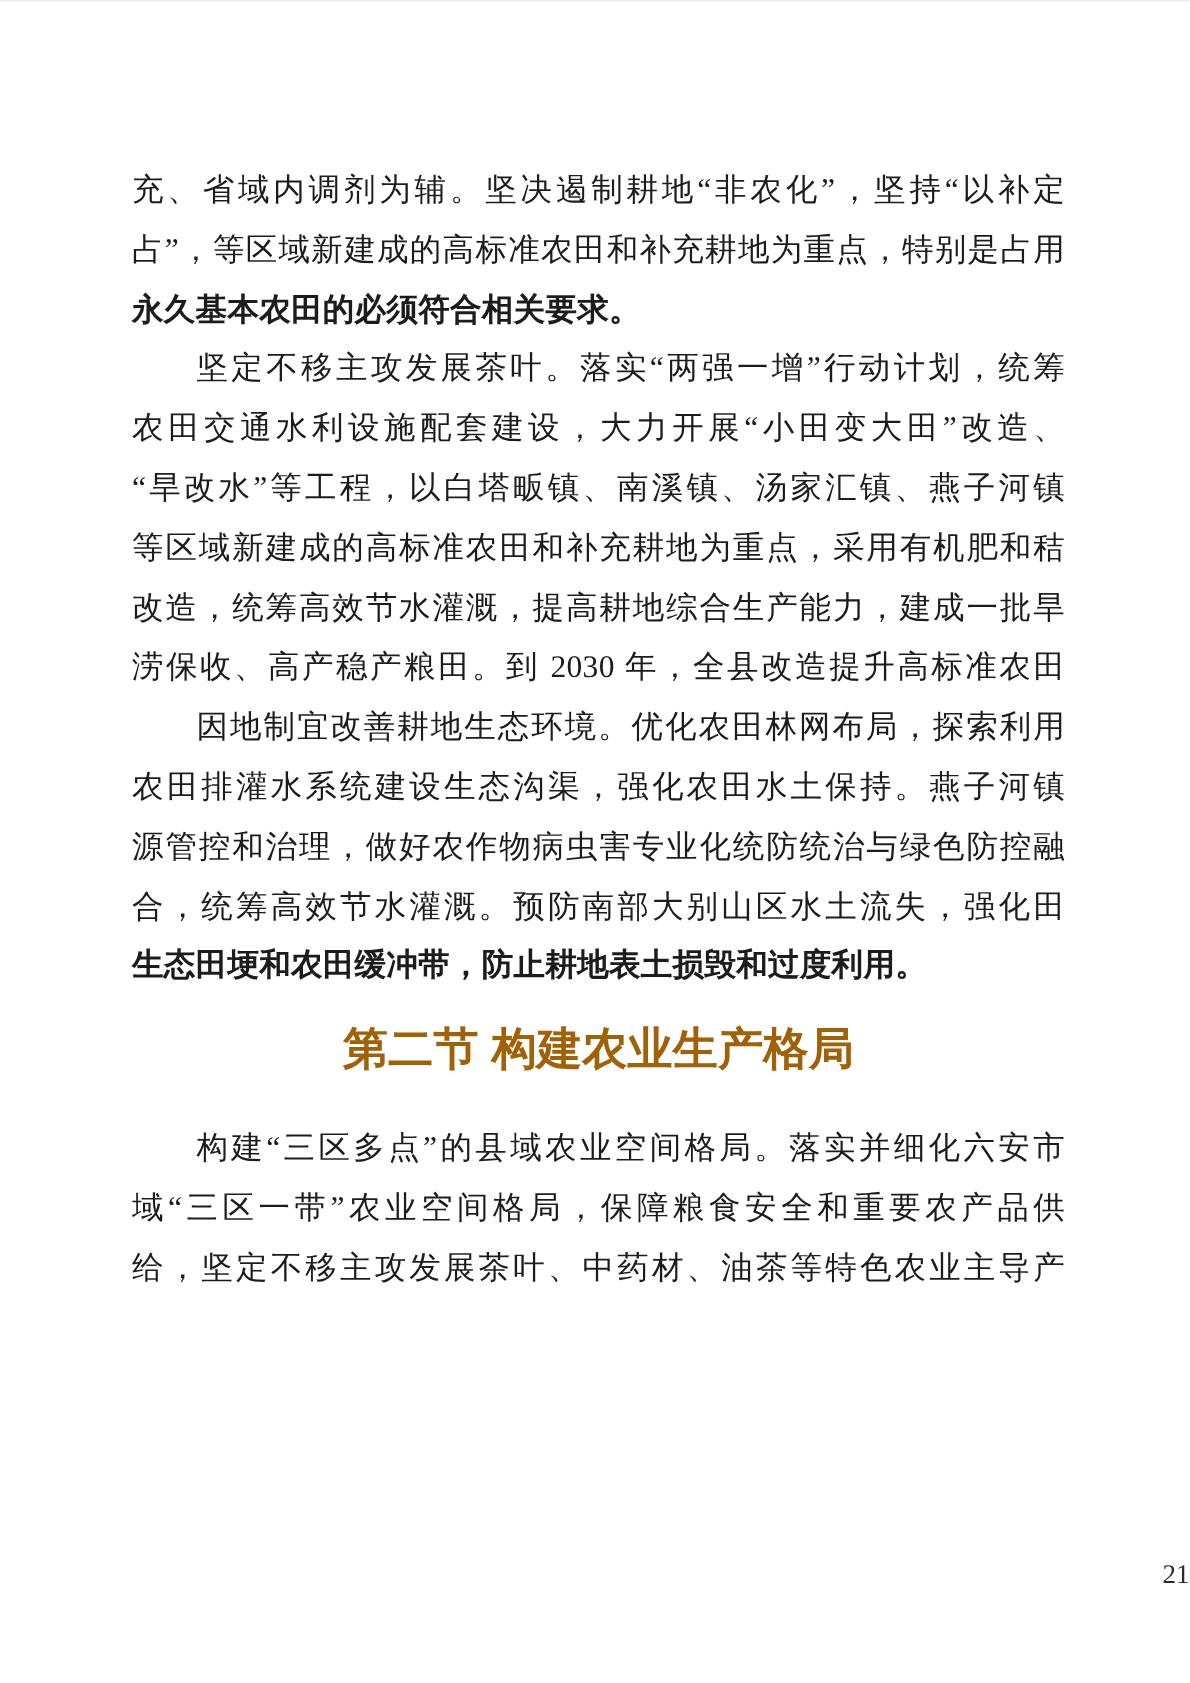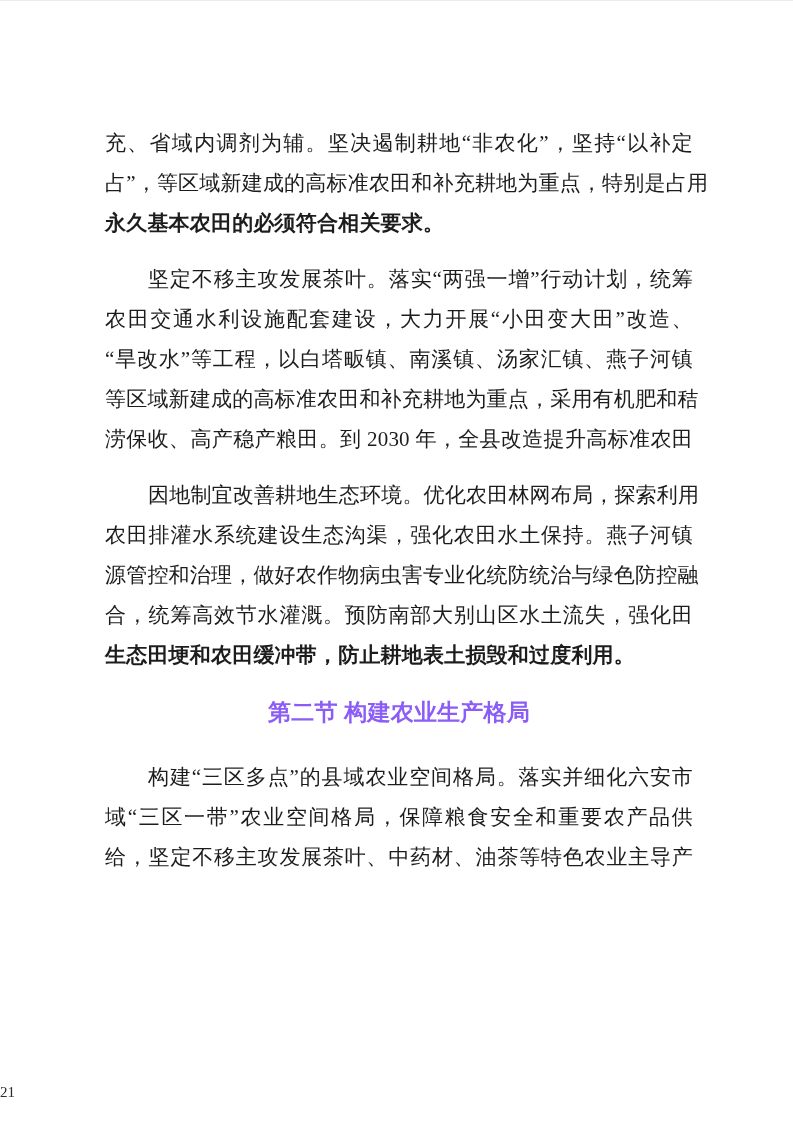--- a/index.html
+++ b/index.html
@@ -19,21 +19,21 @@
   .content {
     position: absolute;
     left: 88px;
     top: 106px;
     width: 622px;
     font-size: 21px;
     line-height: 39.8px;
     color: #1c1c1c;
     letter-spacing: 0.2px;
   }
-  .paragraph { margin: 17px; }
+  .paragraph { margin: 0; }
   .line {
     text-align: justify;
     text-align-last: justify;
     white-space: nowrap;
     height: 39.8px;
     overflow: visible;
   }
   .line.indent { text-indent: 43px; }
   .line.para-end {
     text-align-last: left;
@@ -41,53 +41,53 @@
     font-weight: bold;
   }
   .line u {
     text-decoration: underline;
     text-decoration-thickness: 1.5px;
     text-underline-offset: 4px;
   }
   .heading {
     font-family: "Liberation Sans", "DejaVu Sans", sans-serif;
     font-weight: bold;
-    font-size: 23px;
+    font-size: 30px;
     line-height: 40px;
-    color: #8b5cf6;
+    color: #a16207;
     text-align: center;
     margin: 16px 0 26px 0;
   }
   .page-number {
     position: absolute;
     left: 0;
     top: 1038px;
     width: 100%;
-    text-align: left;
-    font-size: 15px;
+    text-align: right;
+    font-size: 18px;
     color: #2b2b2b;
     font-family: "Liberation Serif", "DejaVu Serif", serif;
-    margin-top: 45px;
   }
 </style>
 </head>
 <body>
 
 <div class="page">
   <div class="content">
       <div class="paragraph">
         <div class="line">充、省域内调剂为辅。坚决遏制耕地“非农化”，坚持“以补定</div>
         <div class="line">占”，等区域新建成的高标准农田和补充耕地为重点，特别是占用</div>
         <div class="line para-end">永久基本农田的必须符合相关要求。</div>
       </div>
       <div class="paragraph">
         <div class="line indent">坚定不移主攻发展茶叶。落实“两强一增”行动计划，统筹</div>
         <div class="line">农田交通水利设施配套建设，大力开展“小田变大田”改造、</div>
         <div class="line">“旱改水”等工程，以白塔畈镇、南溪镇、汤家汇镇、燕子河镇</div>
         <div class="line">等区域新建成的高标准农田和补充耕地为重点，采用有机肥和秸</div>
+        <div class="line">改造，统筹高效节水灌溉，提高耕地综合生产能力，建成一批旱</div>
         <div class="line">涝保收、高产稳产粮田。到 2030 年，全县改造提升高标准农田</div>
       </div>
       <div class="paragraph">
         <div class="line indent">因地制宜改善耕地生态环境。优化农田林网布局，探索利用</div>
         <div class="line">农田排灌水系统建设生态沟渠，强化农田水土保持。燕子河镇</div>
         <div class="line">源管控和治理，做好农作物病虫害专业化统防统治与绿色防控融</div>
         <div class="line">合，统筹高效节水灌溉。预防南部大别山区水土流失，强化田</div>
         <div class="line para-end">生态田埂和农田缓冲带，防止耕地表土损毁和过度利用。</div>
       </div>
       <div class="heading">第二节 构建农业生产格局</div>

